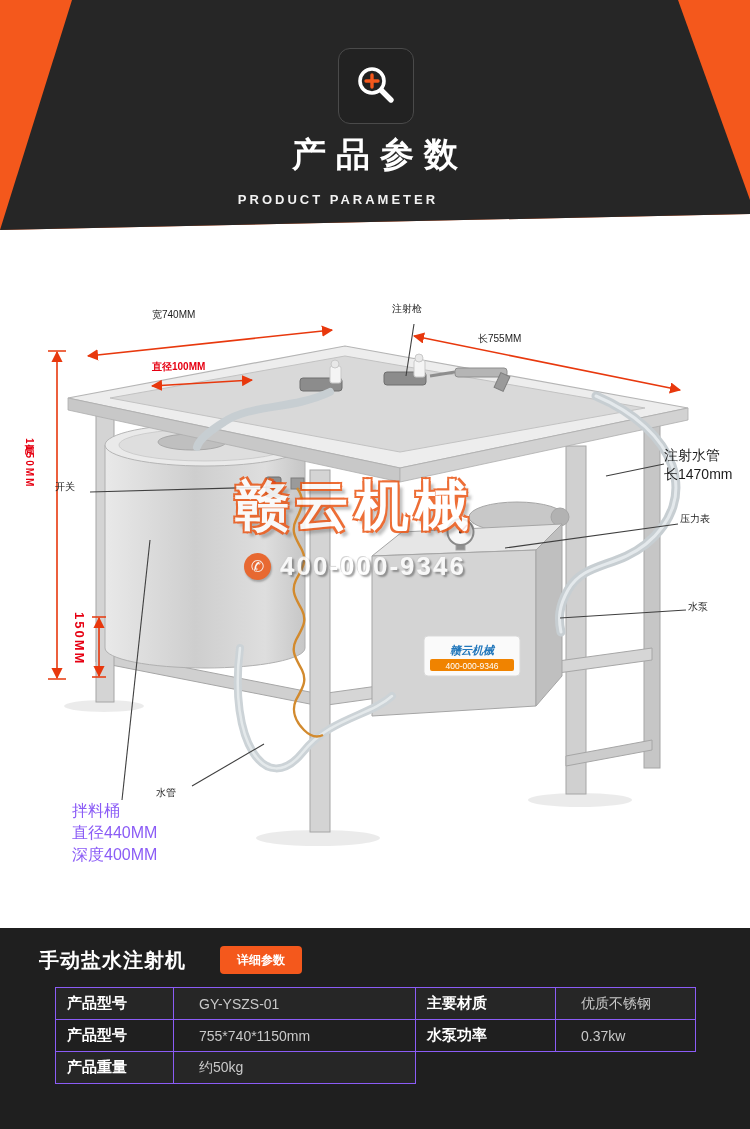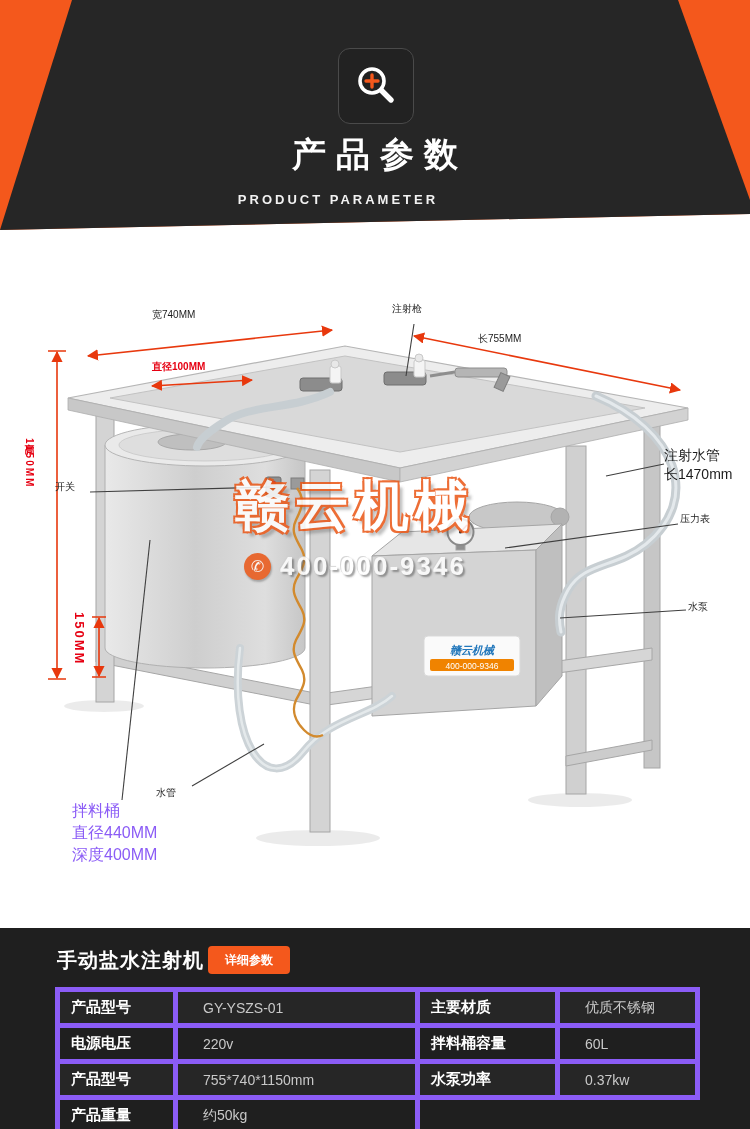--- a/index.html
+++ b/index.html
@@ -35,26 +35,26 @@
       text-shadow:1px 1px 1px rgba(90,90,90,.8);}
   .wm-phone-row{margin-top:8px;display:flex;align-items:center;justify-content:center;gap:9px;}
   .wm-phone-icon{display:inline-flex;align-items:center;justify-content:center;width:27px;height:27px;
       border-radius:50%;background:#ea5514;color:#fff;font-size:16px;
       box-shadow:1px 2px 2px rgba(90,90,90,.5);}
   .wm-phone{font-size:26px;font-weight:800;color:#fff;letter-spacing:2px;
       text-shadow:-1px -1px 0 #cfcfcf,2px 2px 2px rgba(90,90,90,.7);}
 
   
   .specs{position:absolute;top:928px;left:0;width:750px;height:201px;background:#1f1f1f;}
-  .specs-head{display:flex;align-items:center;gap:4px;padding:18px 0 0 57px;}
+  .specs-head{display:flex;align-items:center;gap:34px;padding:18px 0 0 39px;}
   .product-name{font-size:20px;font-weight:700;color:#fff;letter-spacing:1px;}
   .badge{background:#f4581c;color:#fff;font-size:12px;font-weight:600;border-radius:4px;
          padding:4px 17px;line-height:20px;}
   table.spec{border-collapse:collapse;margin:13px 0 0 55px;table-layout:fixed;width:640px;}
-  table.spec td{border:5px solid #8b5cf6;height:27px;overflow:hidden;white-space:nowrap;}
+  table.spec td{border:1px solid #8b5cf6;height:27px;overflow:hidden;white-space:nowrap;}
   table.spec tr:nth-child(odd) td{background:rgba(255,255,255,0.03);}
   td.lbl{color:#fff;font-weight:700;font-size:15px;padding:2px 8px 2px 11px;}
   td.val{color:#c9c9c9;font-size:14px;padding:2px 20px 2px 25px;}
   td.cell-empty{border:none !important;background:transparent !important;}
 </style>
 </head>
 <body>
 
 <div class="page">
 
@@ -226,26 +226,20 @@
           <col style="width:140px">
         </colgroup>
       <tbody>
           <tr>
         <td class="lbl">产品型号</td>
         <td class="val">GY-YSZS-01</td>
         <td class="lbl">主要材质</td>
         <td class="val">优质不锈钢</td>
       </tr>
       <tr>
-        <td class="lbl">电源电压</td>
-        <td class="val">220v</td>
-        <td class="lbl">拌料桶容量</td>
-        <td class="val">60L</td>
-      </tr>
-      <tr>
         <td class="lbl">产品型号</td>
         <td class="val">755*740*1150mm</td>
         <td class="lbl">水泵功率</td>
         <td class="val">0.37kw</td>
       </tr>
       <tr>
         <td class="lbl">产品重量</td>
         <td class="val">约50kg</td>
         <td class="cell-empty" colspan="2"></td>
       </tr>

